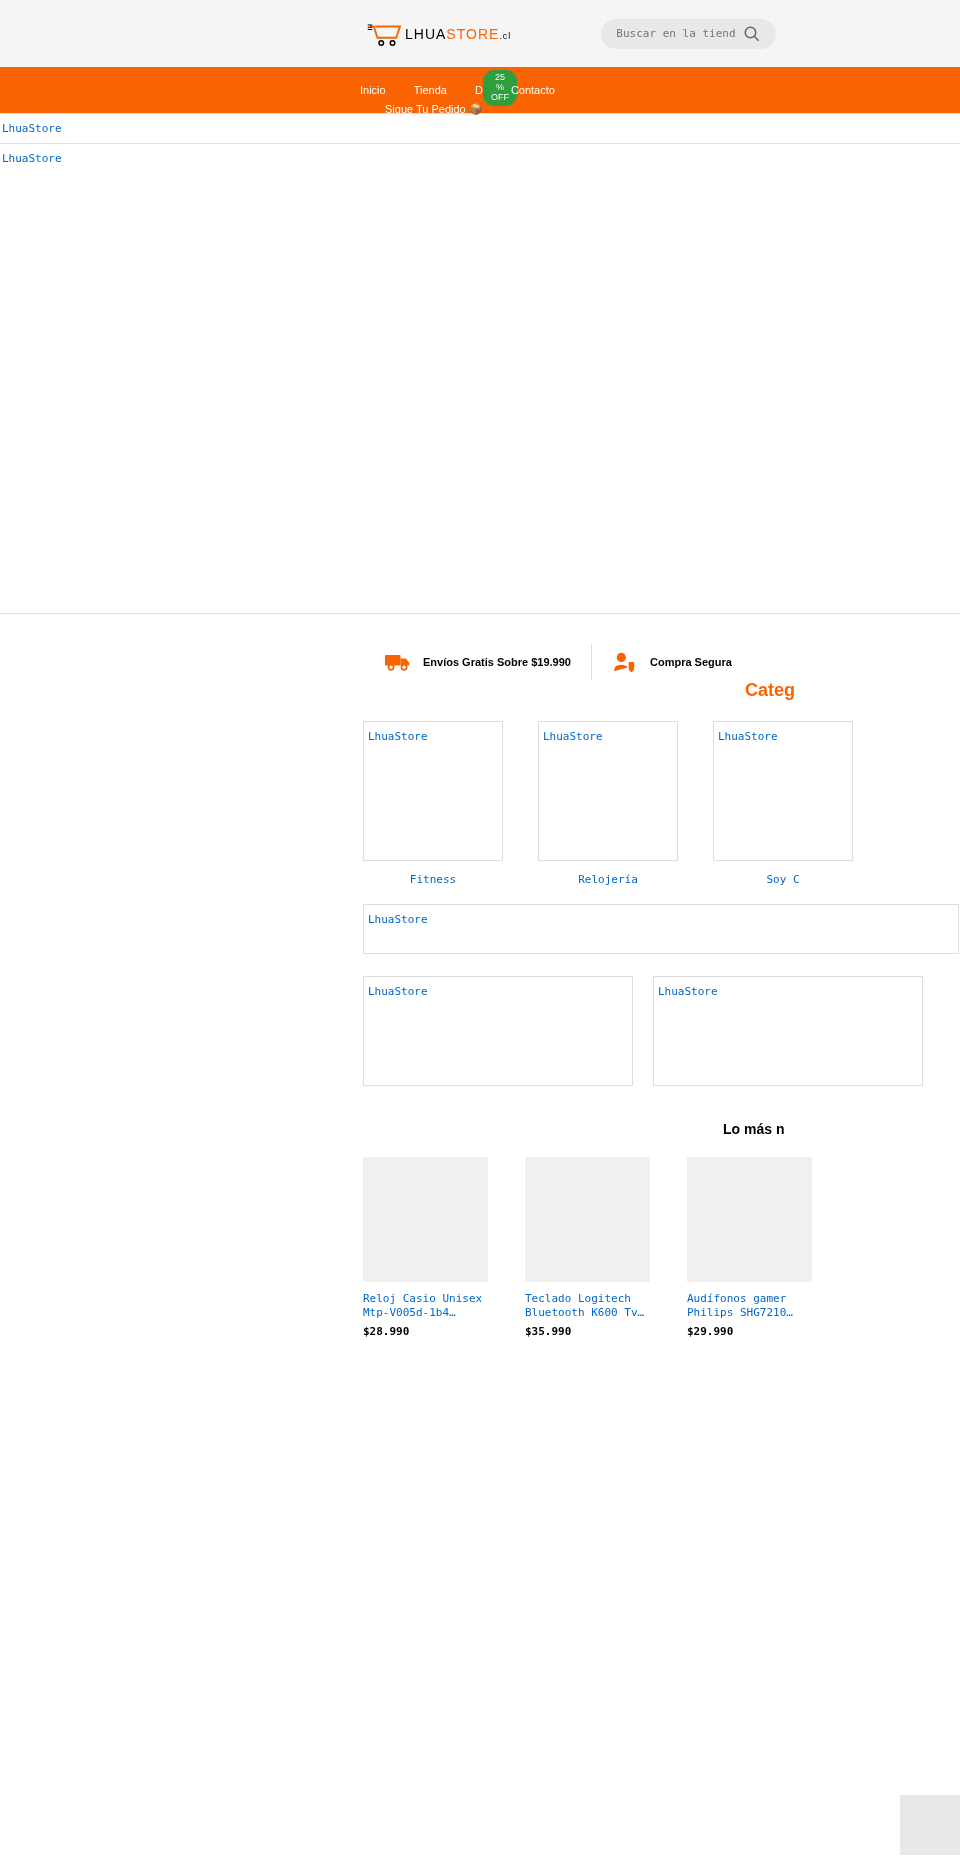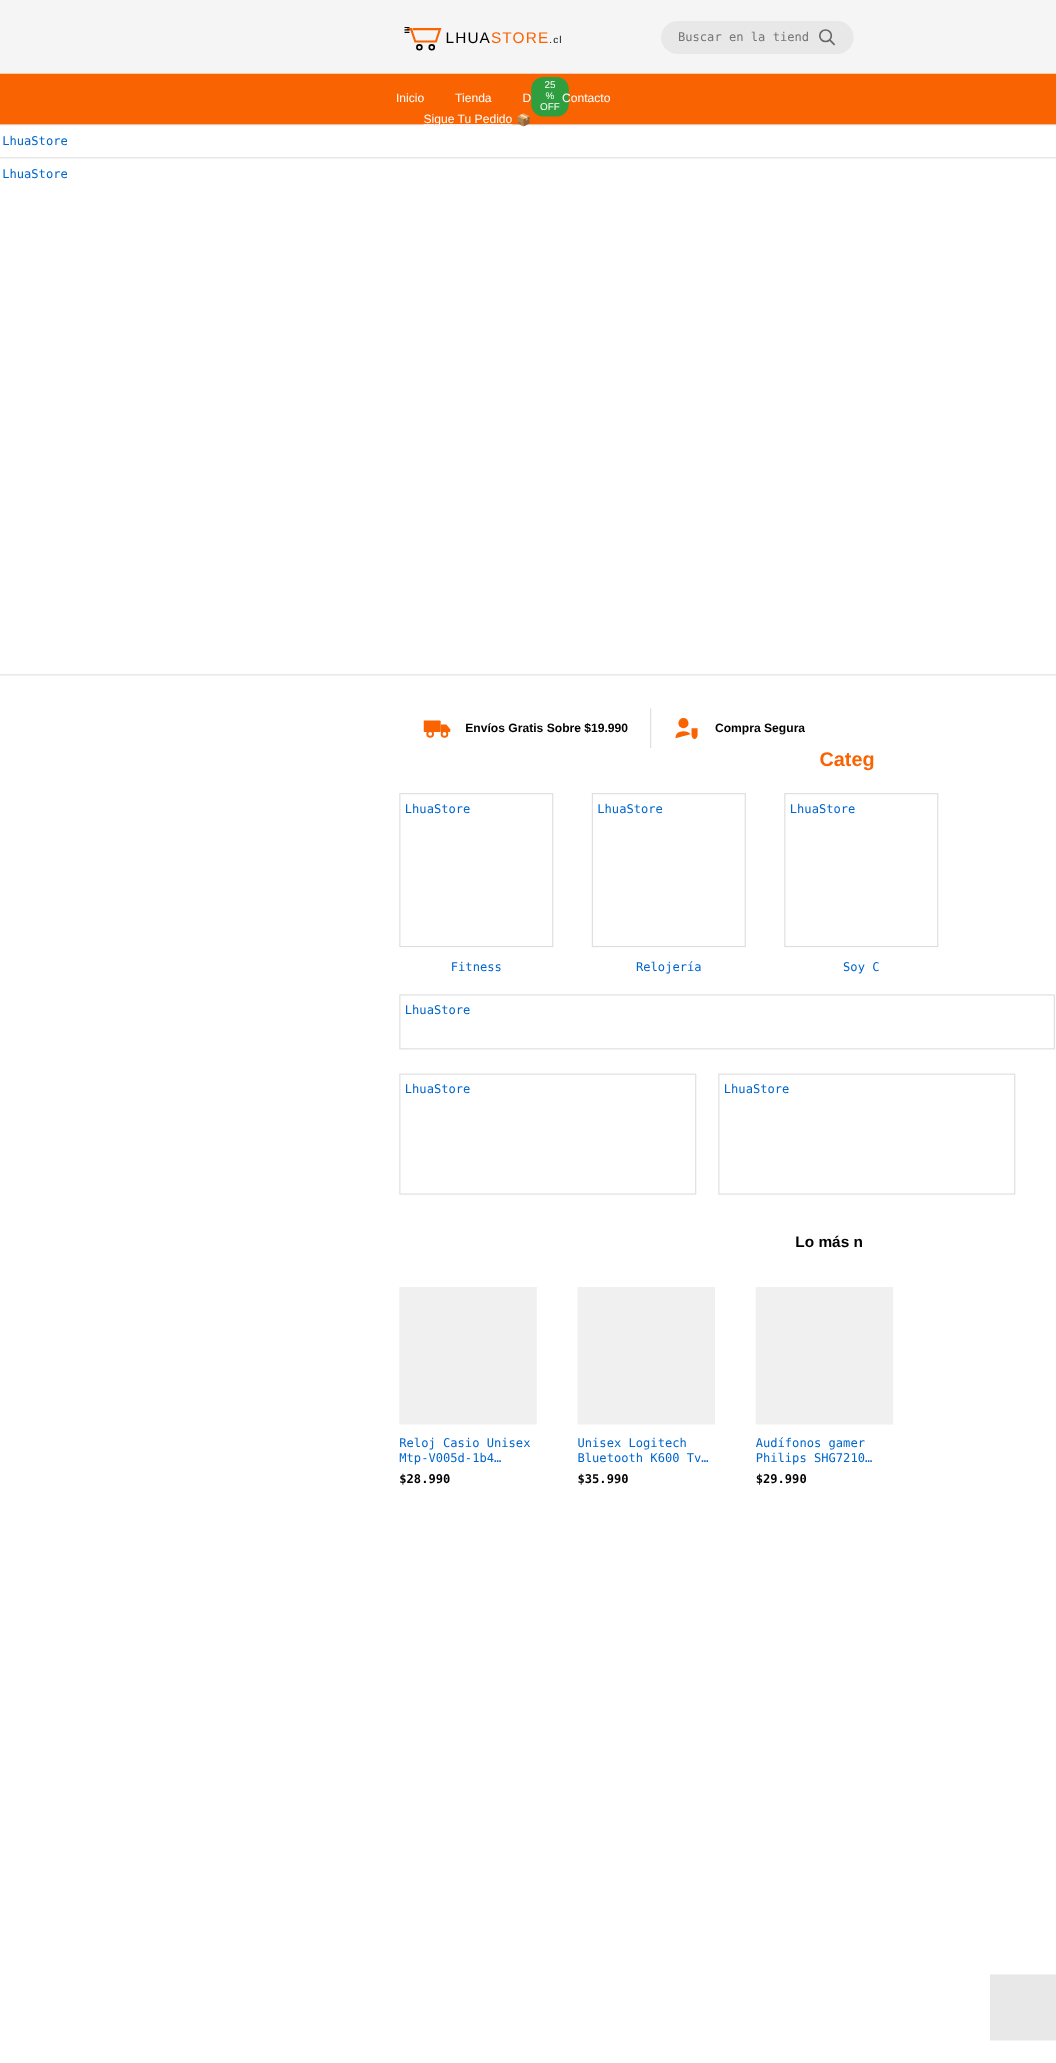--- a/index.html
+++ b/index.html
@@ -216,21 +216,20 @@
       margin-top: 35px;
     }
     .products-row {
       display: flex;
       margin-left: 363px;
       margin-top: 20px;
       gap: 18px;
     }
     .product-card {
       width: 144px;
-      margin-top: 13px;
     }
     .product-image {
       background: #f0f0f0;
       height: 125px;
       width: 125px;
     }
     .product-title {
       color: #0066cc;
       font-size: 11px;
       margin-top: 10px;
@@ -362,21 +361,21 @@
 <div class="section-title-black">Lo más n</div>
 
 <div class="products-row">
   <div class="product-card">
     <div class="product-image"></div>
     <div class="product-title">Reloj Casio Unisex Mtp-V005d-1b4…</div>
     <div class="product-price">$28.990</div>
   </div>
   <div class="product-card">
     <div class="product-image"></div>
-    <div class="product-title">Unisex Logitech Bluetooth K600 Tv…</div>
+    <div class="product-title">Teclado Logitech Bluetooth K600 Tv…</div>
     <div class="product-price">$35.990</div>
   </div>
   <div class="product-card">
     <div class="product-image"></div>
     <div class="product-title">Audífonos gamer Philips SHG7210…</div>
     <div class="product-price">$29.990</div>
   </div>
 </div>
 
 <div class="bottom-spacer"></div>

